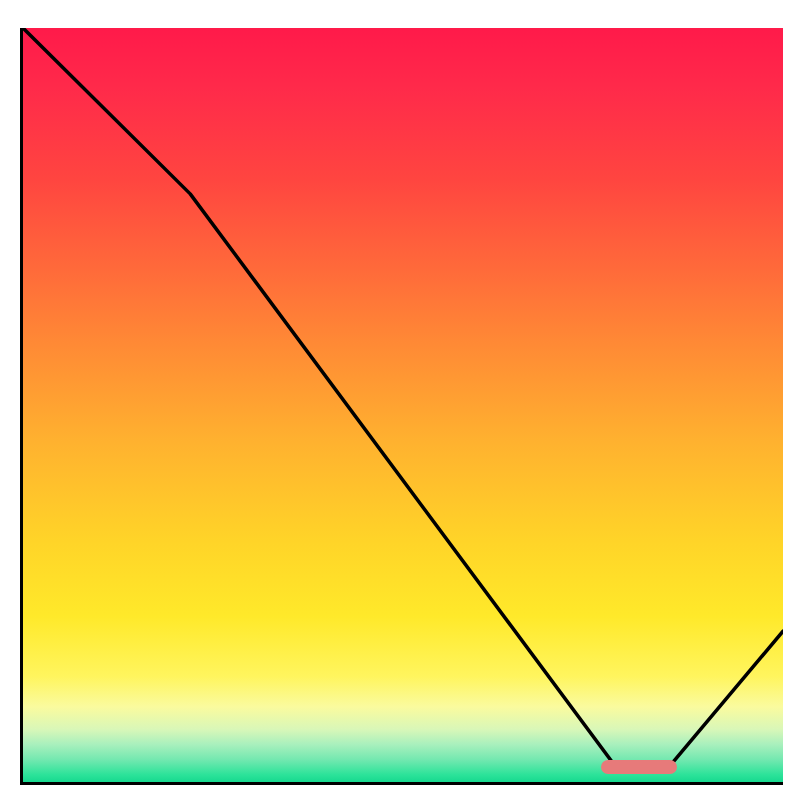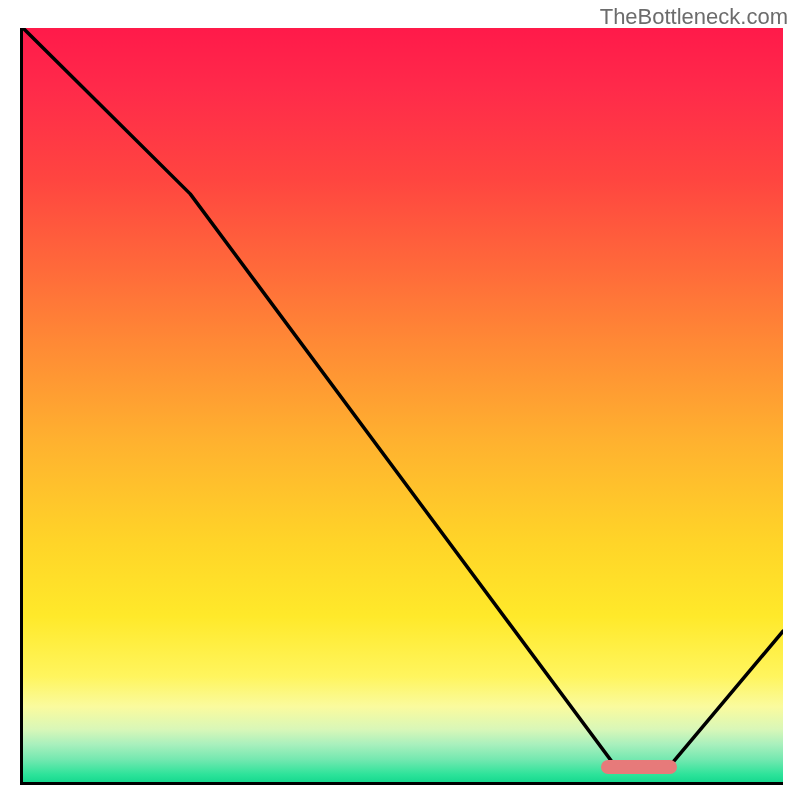--- a/index.html
+++ b/index.html
@@ -63,21 +63,20 @@
     position: absolute;
     background: #e77a7a;
     border-radius: 10px;
     height: 14px;
   }
 </style>
 </head>
 <body>
 
 <div class="container">
-  <div class="watermark">TheBottleneck.com</div>
 
   <div class="plot-area">
     <div class="gradient-bg"></div>
 
     <svg class="curve" viewBox="0 0 760 754" preserveAspectRatio="none">
       <path id="curvePath" fill="none" stroke="#000" stroke-width="3.5" stroke-linejoin="round" stroke-linecap="round" d="M 0 0 L 167.2 165.88 L 592.8000000000001 738.92 L 646 738.92 L 760 603.2"></path>
     </svg>
 
     <div class="marker" id="optMarker" style="left: 577.6px; width: 76px; top: 731.92px;"></div>
   </div>

